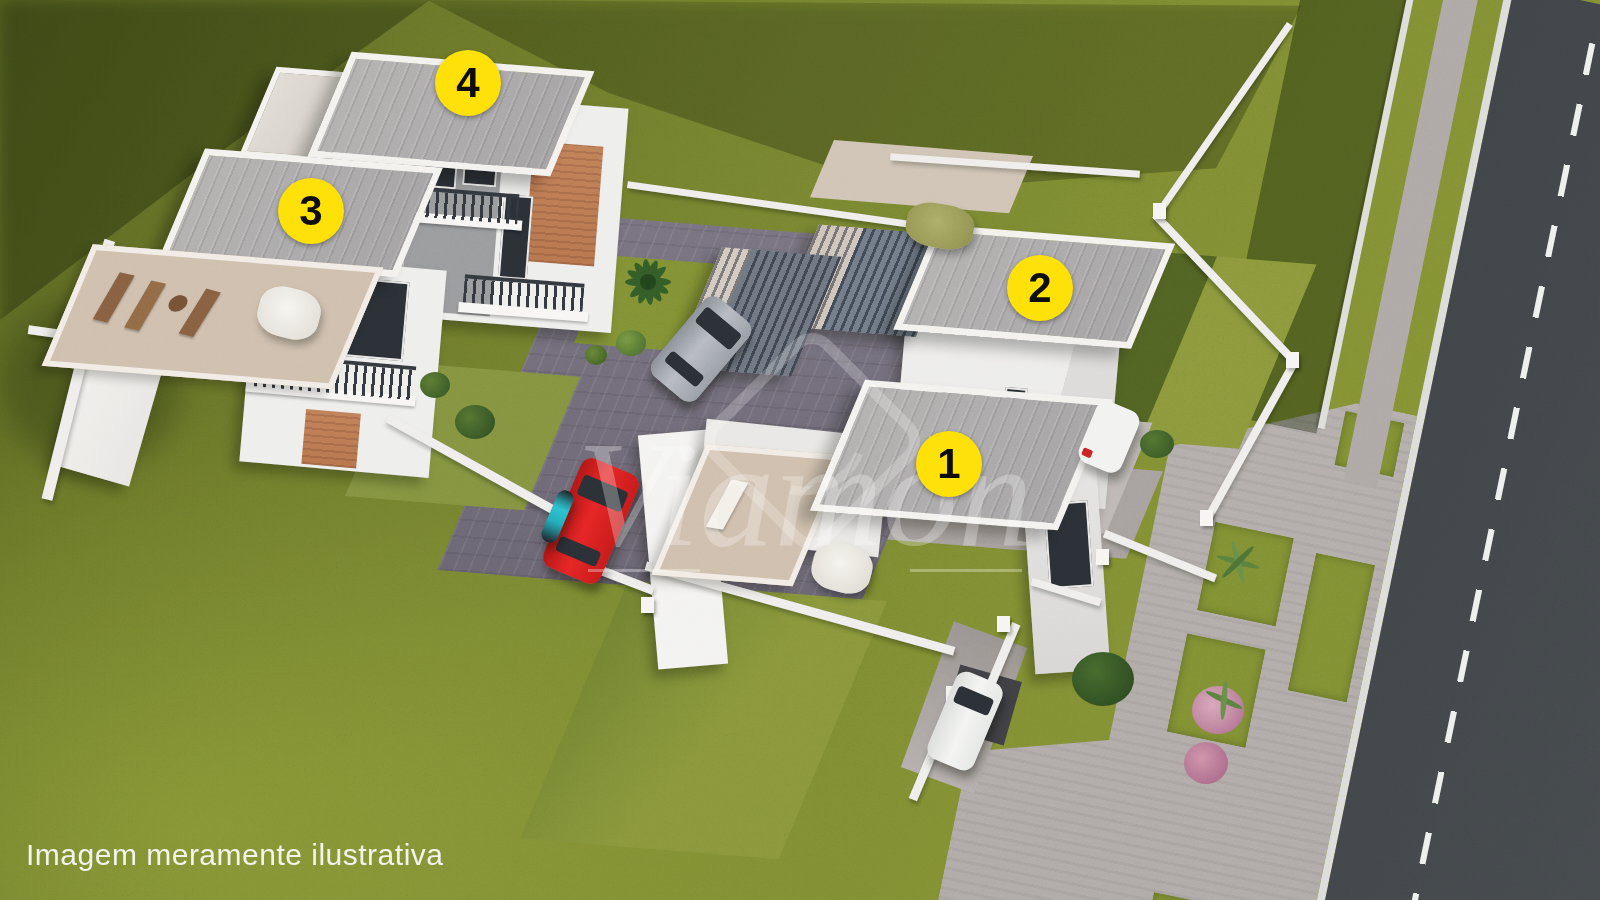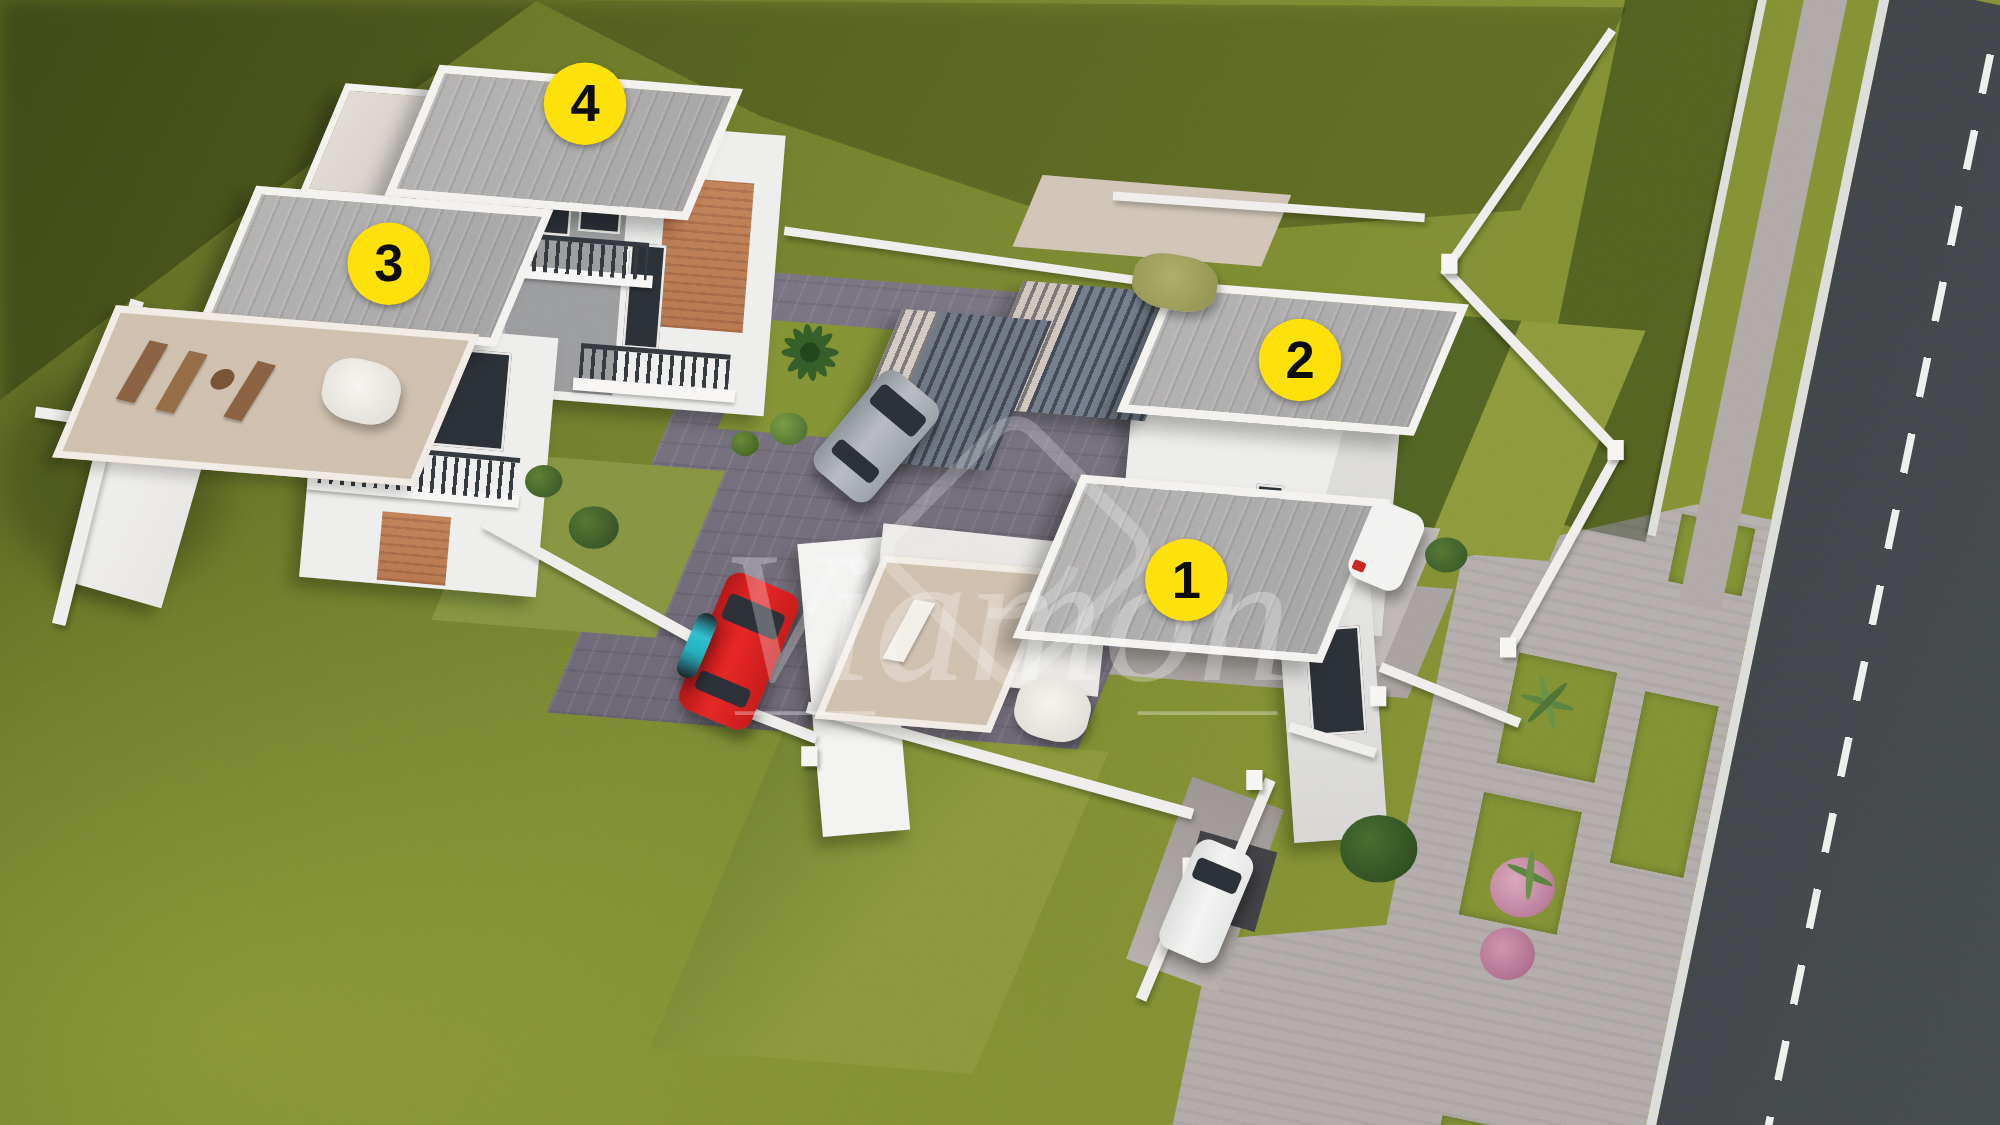--- a/index.html
+++ b/index.html
@@ -260,13 +260,14 @@
   <div class="marker" style="left:1007px;top:255px;">
       <span>2</span>
     </div>
   <div class="marker" style="left:278px;top:178px;">
       <span>3</span>
     </div>
   <div class="marker" style="left:435px;top:50px;">
       <span>4</span>
     </div>
 
+  <div class="caption">Imagem meramente ilustrativa</div>
 </div>
 
 </body></html>

